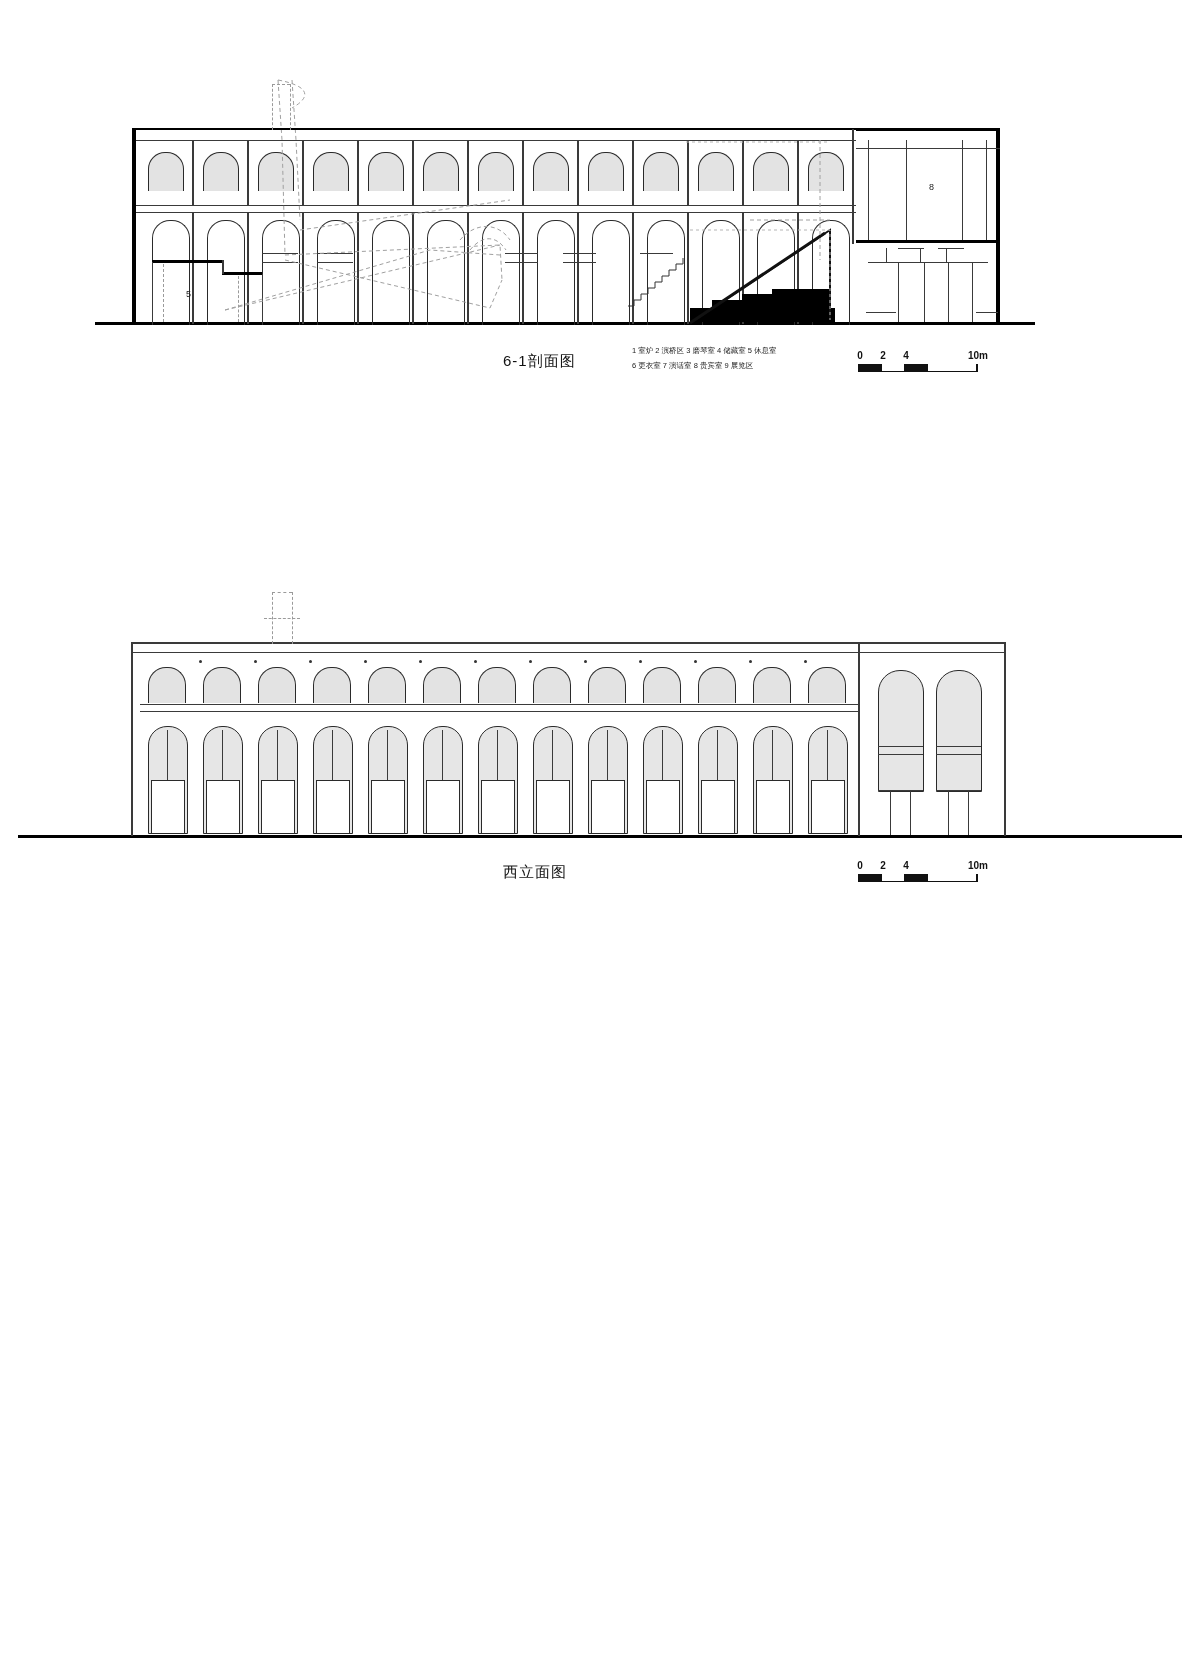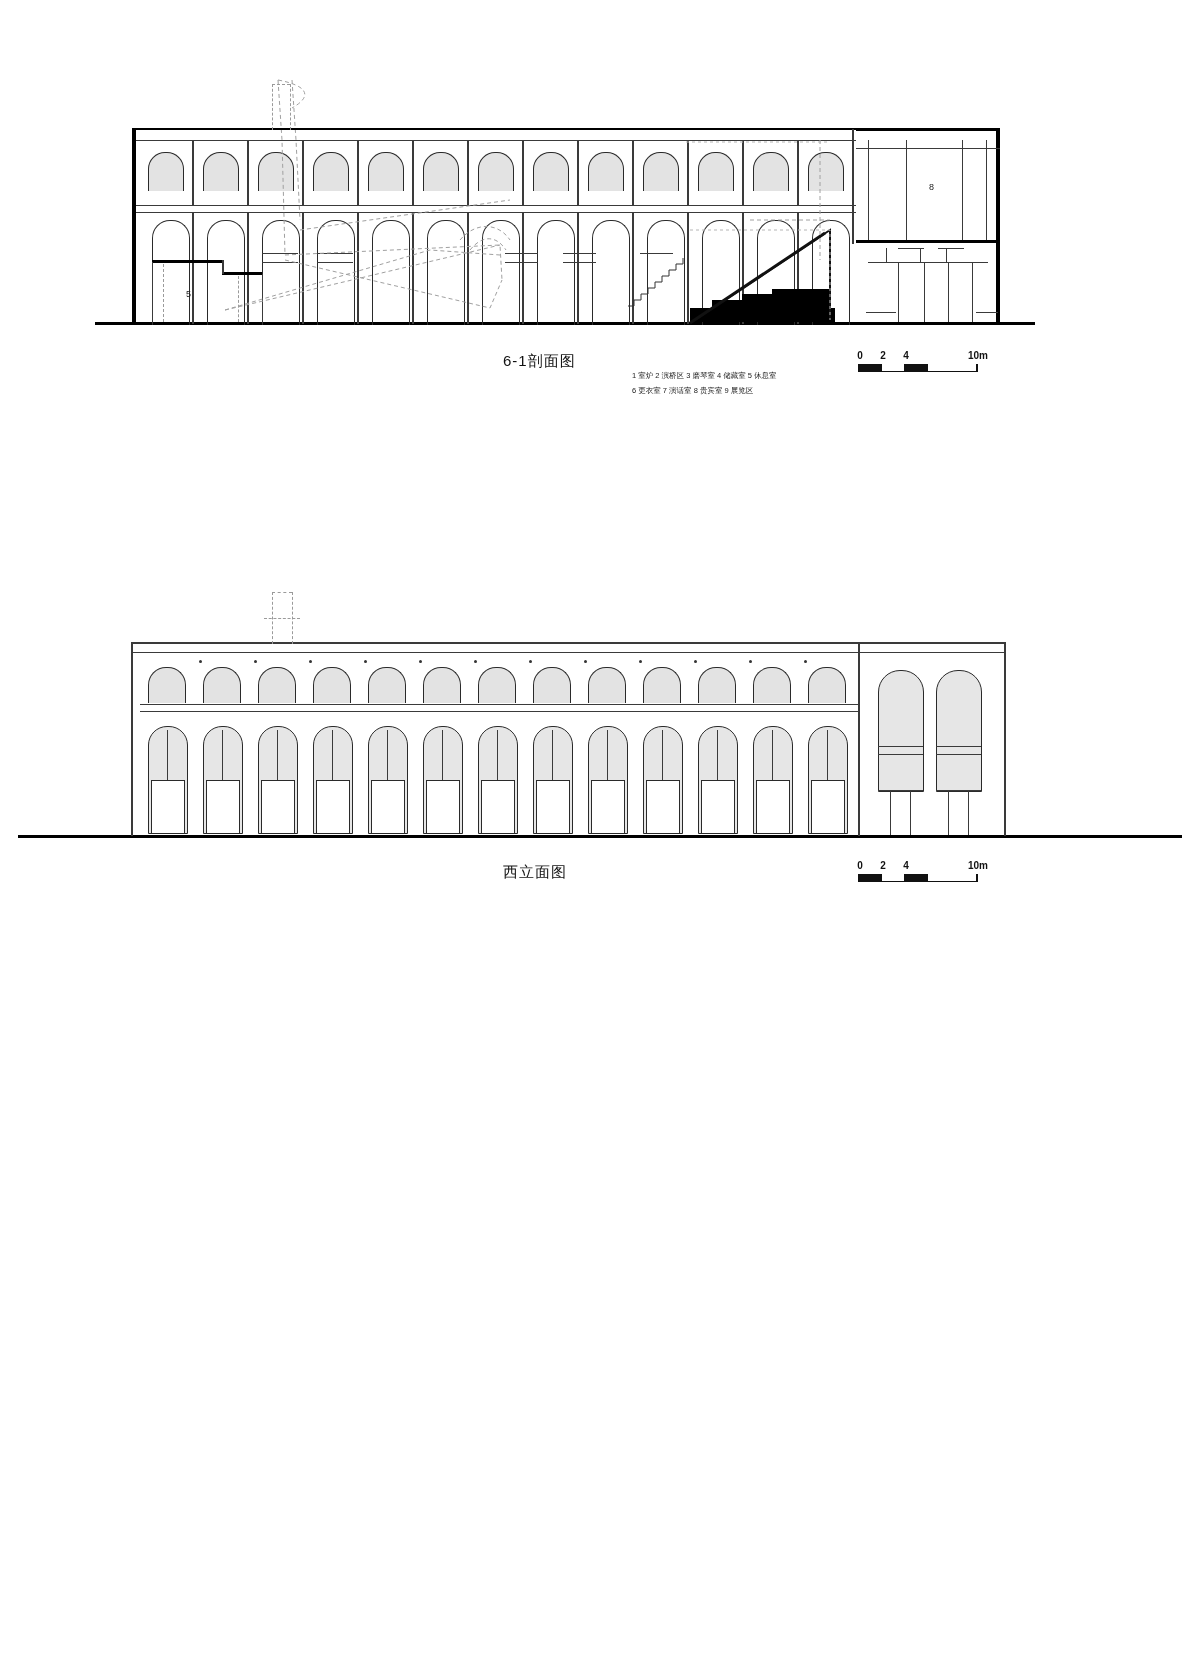--- a/index.html
+++ b/index.html
@@ -16,21 +16,21 @@
   .dash-v{position:absolute;width:0;border-left:1px dashed #9a9a9a;}
   .dash-h{position:absolute;height:0;border-top:1px dashed #9a9a9a;}
 
   
   .arch-top{position:absolute;border:1px solid #2a2a2a;border-bottom:none;
             background:#e3e3e3;}
   .arch-win{position:absolute;border:1px solid #2a2a2a;background:#e6e6e6;}
   .arch-hollow{position:absolute;border:1px solid #2a2a2a;background:transparent;}
 
   .caption{position:absolute;font-size:15px;letter-spacing:1px;color:#111;}
-  .legend{position:absolute;font-size:7.5px;line-height:12px;color:#222;white-space:nowrap;margin-top:25px;}
+  .legend{position:absolute;font-size:7.5px;line-height:12px;color:#222;white-space:nowrap;}
   .num{position:absolute;font-size:9px;color:#222;}
 
   
   .scale{position:absolute;}
   .scale .bar{position:absolute;top:14px;left:0;height:7px;border:1px solid #111;border-top:none;}
   .scale .tick{position:absolute;top:14px;width:1px;height:7px;background:#111;}
   .scale .fill{position:absolute;top:14px;height:7px;background:#111;}
   .scale .lbl{position:absolute;top:0;font-size:10px;font-weight:bold;transform:translateX(-50%);}
   .scale .unit{position:absolute;top:0;font-size:10px;font-weight:bold;}
 </style>

